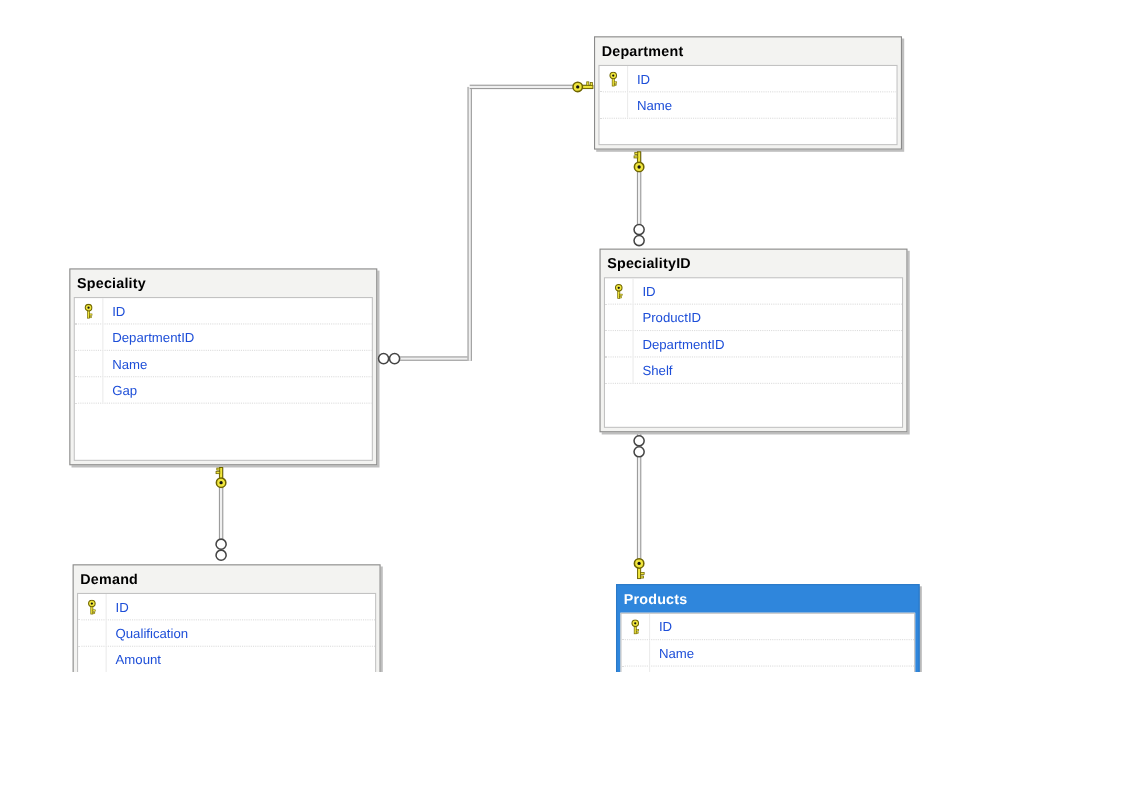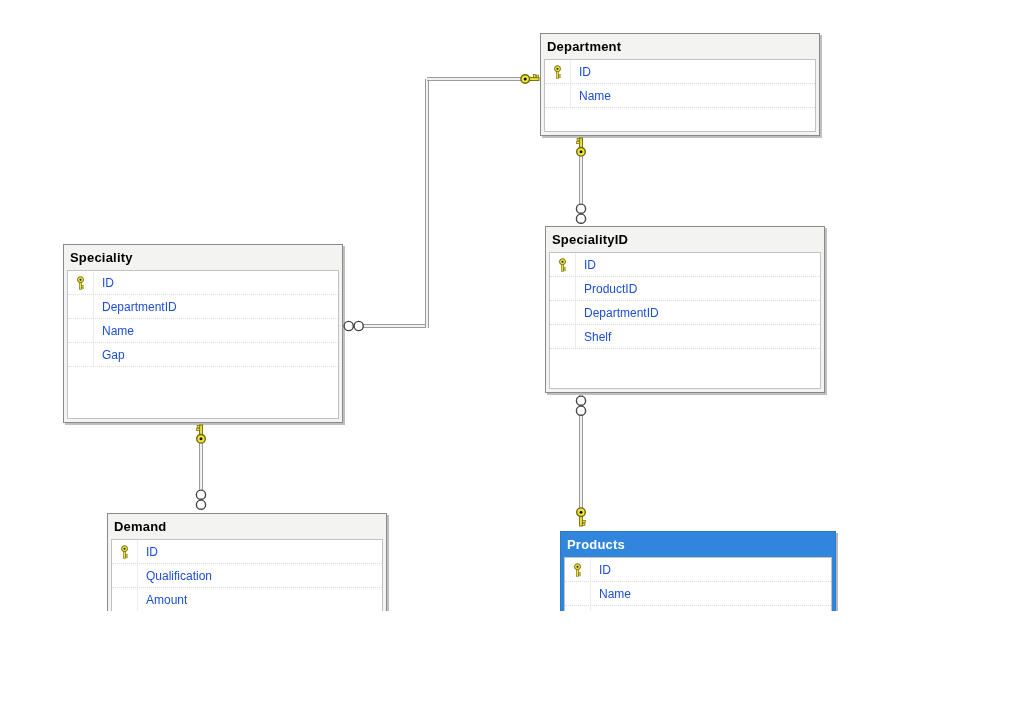--- a/index.html
+++ b/index.html
@@ -171,21 +171,21 @@
           <span class="cell-icon"></span>
           <span class="cell-name">DepartmentID</span>
         </div>
         <div class="row">
           <span class="cell-icon"></span>
           <span class="cell-name">Shelf</span>
         </div>
         <div class="row-fill"></div>
       </div>
     </div>
-    <div class="tbl" style="left: 66px; top: 513px; width: 280px; height: 126px; margin-left: 41px;">
+    <div class="tbl" style="left: 66px; top: 513px; width: 280px; height: 126px;">
       <div class="tbl-title">Demand</div>
       <div class="tbl-body">
         <div class="row">
           <span class="cell-icon">
             <svg width="9" height="14" viewBox="0 0 13 20">
               <rect x="5.1" y="8.5" width="2.8" height="10.5" fill="#f1e73e" stroke="#6f6500" stroke-width="0.9"></rect>
               <rect x="7.7" y="13.4" width="3.4" height="1.9" fill="#f1e73e" stroke="#6f6500" stroke-width="0.7"></rect>
               <rect x="7.7" y="16.6" width="2.7" height="1.9" fill="#f1e73e" stroke="#6f6500" stroke-width="0.7"></rect>
               <circle cx="6.5" cy="5.2" r="4.3" fill="#f1e73e" stroke="#6f6500" stroke-width="1.4"></circle>
               <circle cx="6.5" cy="5.2" r="1.5" fill="#141414"></circle>

